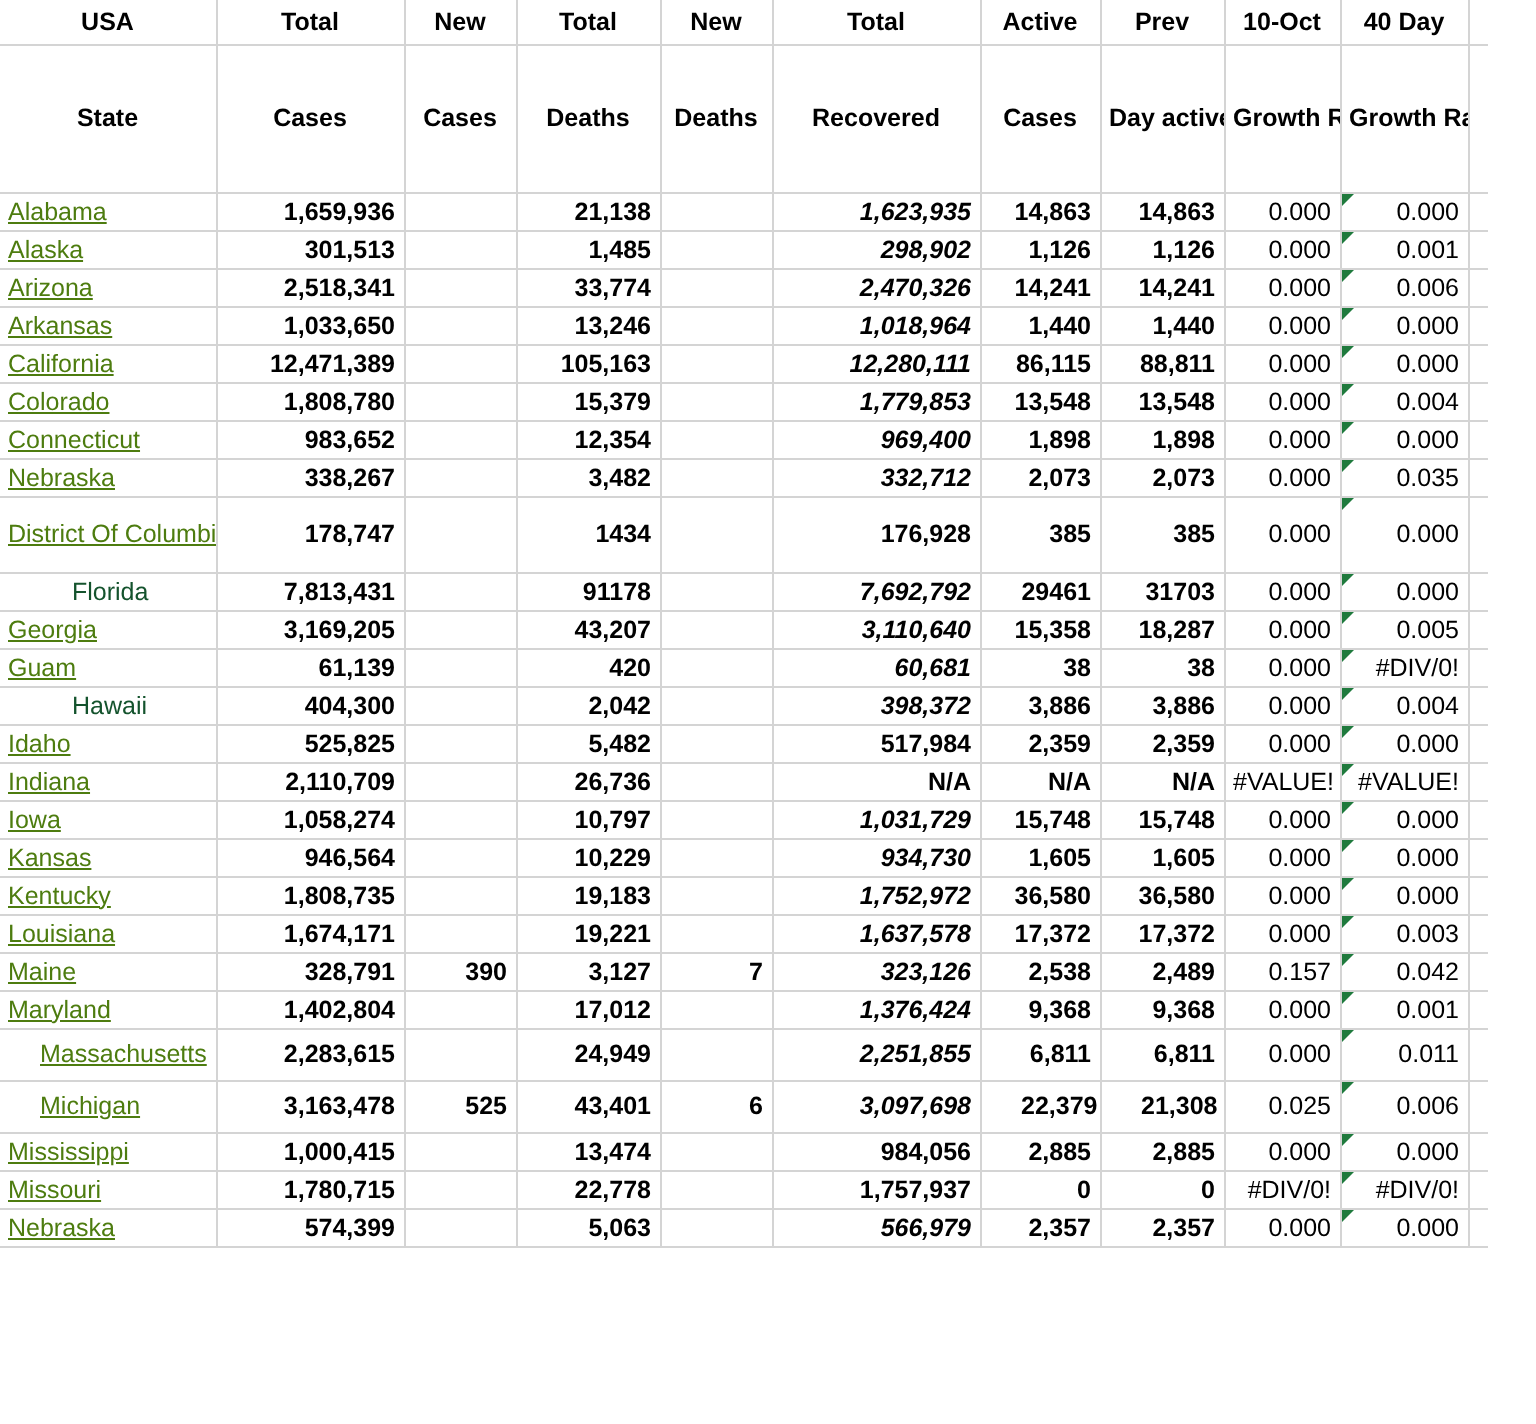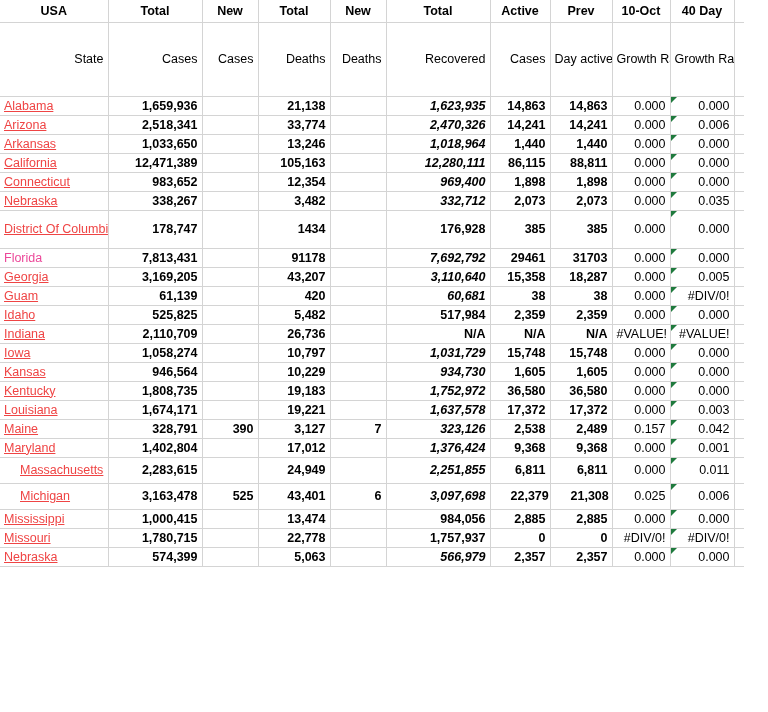--- a/index.html
+++ b/index.html
@@ -50,43 +50,44 @@
 
   
   td.hdr1 {
     text-align: center;
     font-weight: bold;
     font-size: 12.5px;
     height: 22px;
     border-bottom: 1px solid #d4d4d4;
   }
   td.hdr2 {
-    text-align: right;
-    font-weight: normal;
+    text-align: center;
+    font-weight: bold;
     font-size: 12.5px;
     height: 74px;
     white-space: normal;
     line-height: 15px;
   }
 
   
   td.state {
     text-align: left;
     font-size: 12.5px;
     white-space: normal;
     line-height: 18px;
   }
   td.state .lnk {
     text-decoration: underline;
-    color: #ef4444;
+    color: #4d7c0f;
     cursor: pointer;
   }
   td.state .plain {
     text-decoration: none;
-    color: #ec4899;
+    color: #14532d;
+    margin-left: 32px;
   }
   td.num {
     text-align: right;
     font-weight: bold;
     font-size: 12.5px;
   }
   td.num.ital { font-style: italic; margin-left: 11px; }
   td.dec {
     text-align: right;
     font-weight: normal;
@@ -179,20 +180,33 @@
           <td class="num">21,138</td>
           <td class="num"></td>
           <td class="num ital">1,623,935</td>
           <td class="num">14,863</td>
           <td class="num">14,863</td>
           <td class="dec">0.000</td>
           <td class="ma blackedge"><span class="cmt"></span><span>0.000</span></td>
           <td class="pad"></td>
         </tr>
         <tr class="r-normal">
+          <td class="state"><span class="lnk">Alaska</span></td>
+          <td class="num">301,513</td>
+          <td class="num"></td>
+          <td class="num">1,485</td>
+          <td class="num"></td>
+          <td class="num ital">298,902</td>
+          <td class="num">1,126</td>
+          <td class="num">1,126</td>
+          <td class="dec">0.000</td>
+          <td class="ma blackedge"><span class="cmt"></span><span>0.001</span></td>
+          <td class="pad"></td>
+        </tr>
+        <tr class="r-normal">
           <td class="state"><span class="lnk">Arizona</span></td>
           <td class="num">2,518,341</td>
           <td class="num"></td>
           <td class="num">33,774</td>
           <td class="num"></td>
           <td class="num ital">2,470,326</td>
           <td class="num">14,241</td>
           <td class="num">14,241</td>
           <td class="dec">0.000</td>
           <td class="ma blackedge"><span class="cmt"></span><span>0.006</span></td>
@@ -218,20 +232,33 @@
           <td class="num">105,163</td>
           <td class="num"></td>
           <td class="num ital">12,280,111</td>
           <td class="num">86,115</td>
           <td class="num">88,811</td>
           <td class="dec">0.000</td>
           <td class="ma blackedge"><span class="cmt"></span><span>0.000</span></td>
           <td class="pad"></td>
         </tr>
         <tr class="r-normal">
+          <td class="state"><span class="lnk">Colorado</span></td>
+          <td class="num">1,808,780</td>
+          <td class="num"></td>
+          <td class="num">15,379</td>
+          <td class="num"></td>
+          <td class="num ital">1,779,853</td>
+          <td class="num">13,548</td>
+          <td class="num">13,548</td>
+          <td class="dec">0.000</td>
+          <td class="ma blackedge"><span class="cmt"></span><span>0.004</span></td>
+          <td class="pad"></td>
+        </tr>
+        <tr class="r-normal">
           <td class="state"><span class="lnk">Connecticut</span></td>
           <td class="num">983,652</td>
           <td class="num"></td>
           <td class="num">12,354</td>
           <td class="num"></td>
           <td class="num ital">969,400</td>
           <td class="num">1,898</td>
           <td class="num">1,898</td>
           <td class="dec">0.000</td>
           <td class="ma blackedge"><span class="cmt"></span><span>0.000</span></td>
@@ -293,20 +320,33 @@
           <td class="state"><span class="lnk">Guam</span></td>
           <td class="num">61,139</td>
           <td class="num"></td>
           <td class="num">420</td>
           <td class="num"></td>
           <td class="num ital">60,681</td>
           <td class="num">38</td>
           <td class="num">38</td>
           <td class="dec">0.000</td>
           <td class="ma blackedge"><span class="cmt"></span><span>#DIV/0!</span></td>
+          <td class="pad"></td>
+        </tr>
+        <tr class="r-normal">
+          <td class="state"><span class="plain">Hawaii</span></td>
+          <td class="num">404,300</td>
+          <td class="num"></td>
+          <td class="num">2,042</td>
+          <td class="num"></td>
+          <td class="num ital">398,372</td>
+          <td class="num">3,886</td>
+          <td class="num">3,886</td>
+          <td class="dec">0.000</td>
+          <td class="ma blackedge"><span class="cmt"></span><span>0.004</span></td>
           <td class="pad"></td>
         </tr>
         <tr class="r-normal">
           <td class="state"><span class="lnk">Idaho</span></td>
           <td class="num">525,825</td>
           <td class="num"></td>
           <td class="num">5,482</td>
           <td class="num"></td>
           <td class="num">517,984</td>
           <td class="num">2,359</td>

